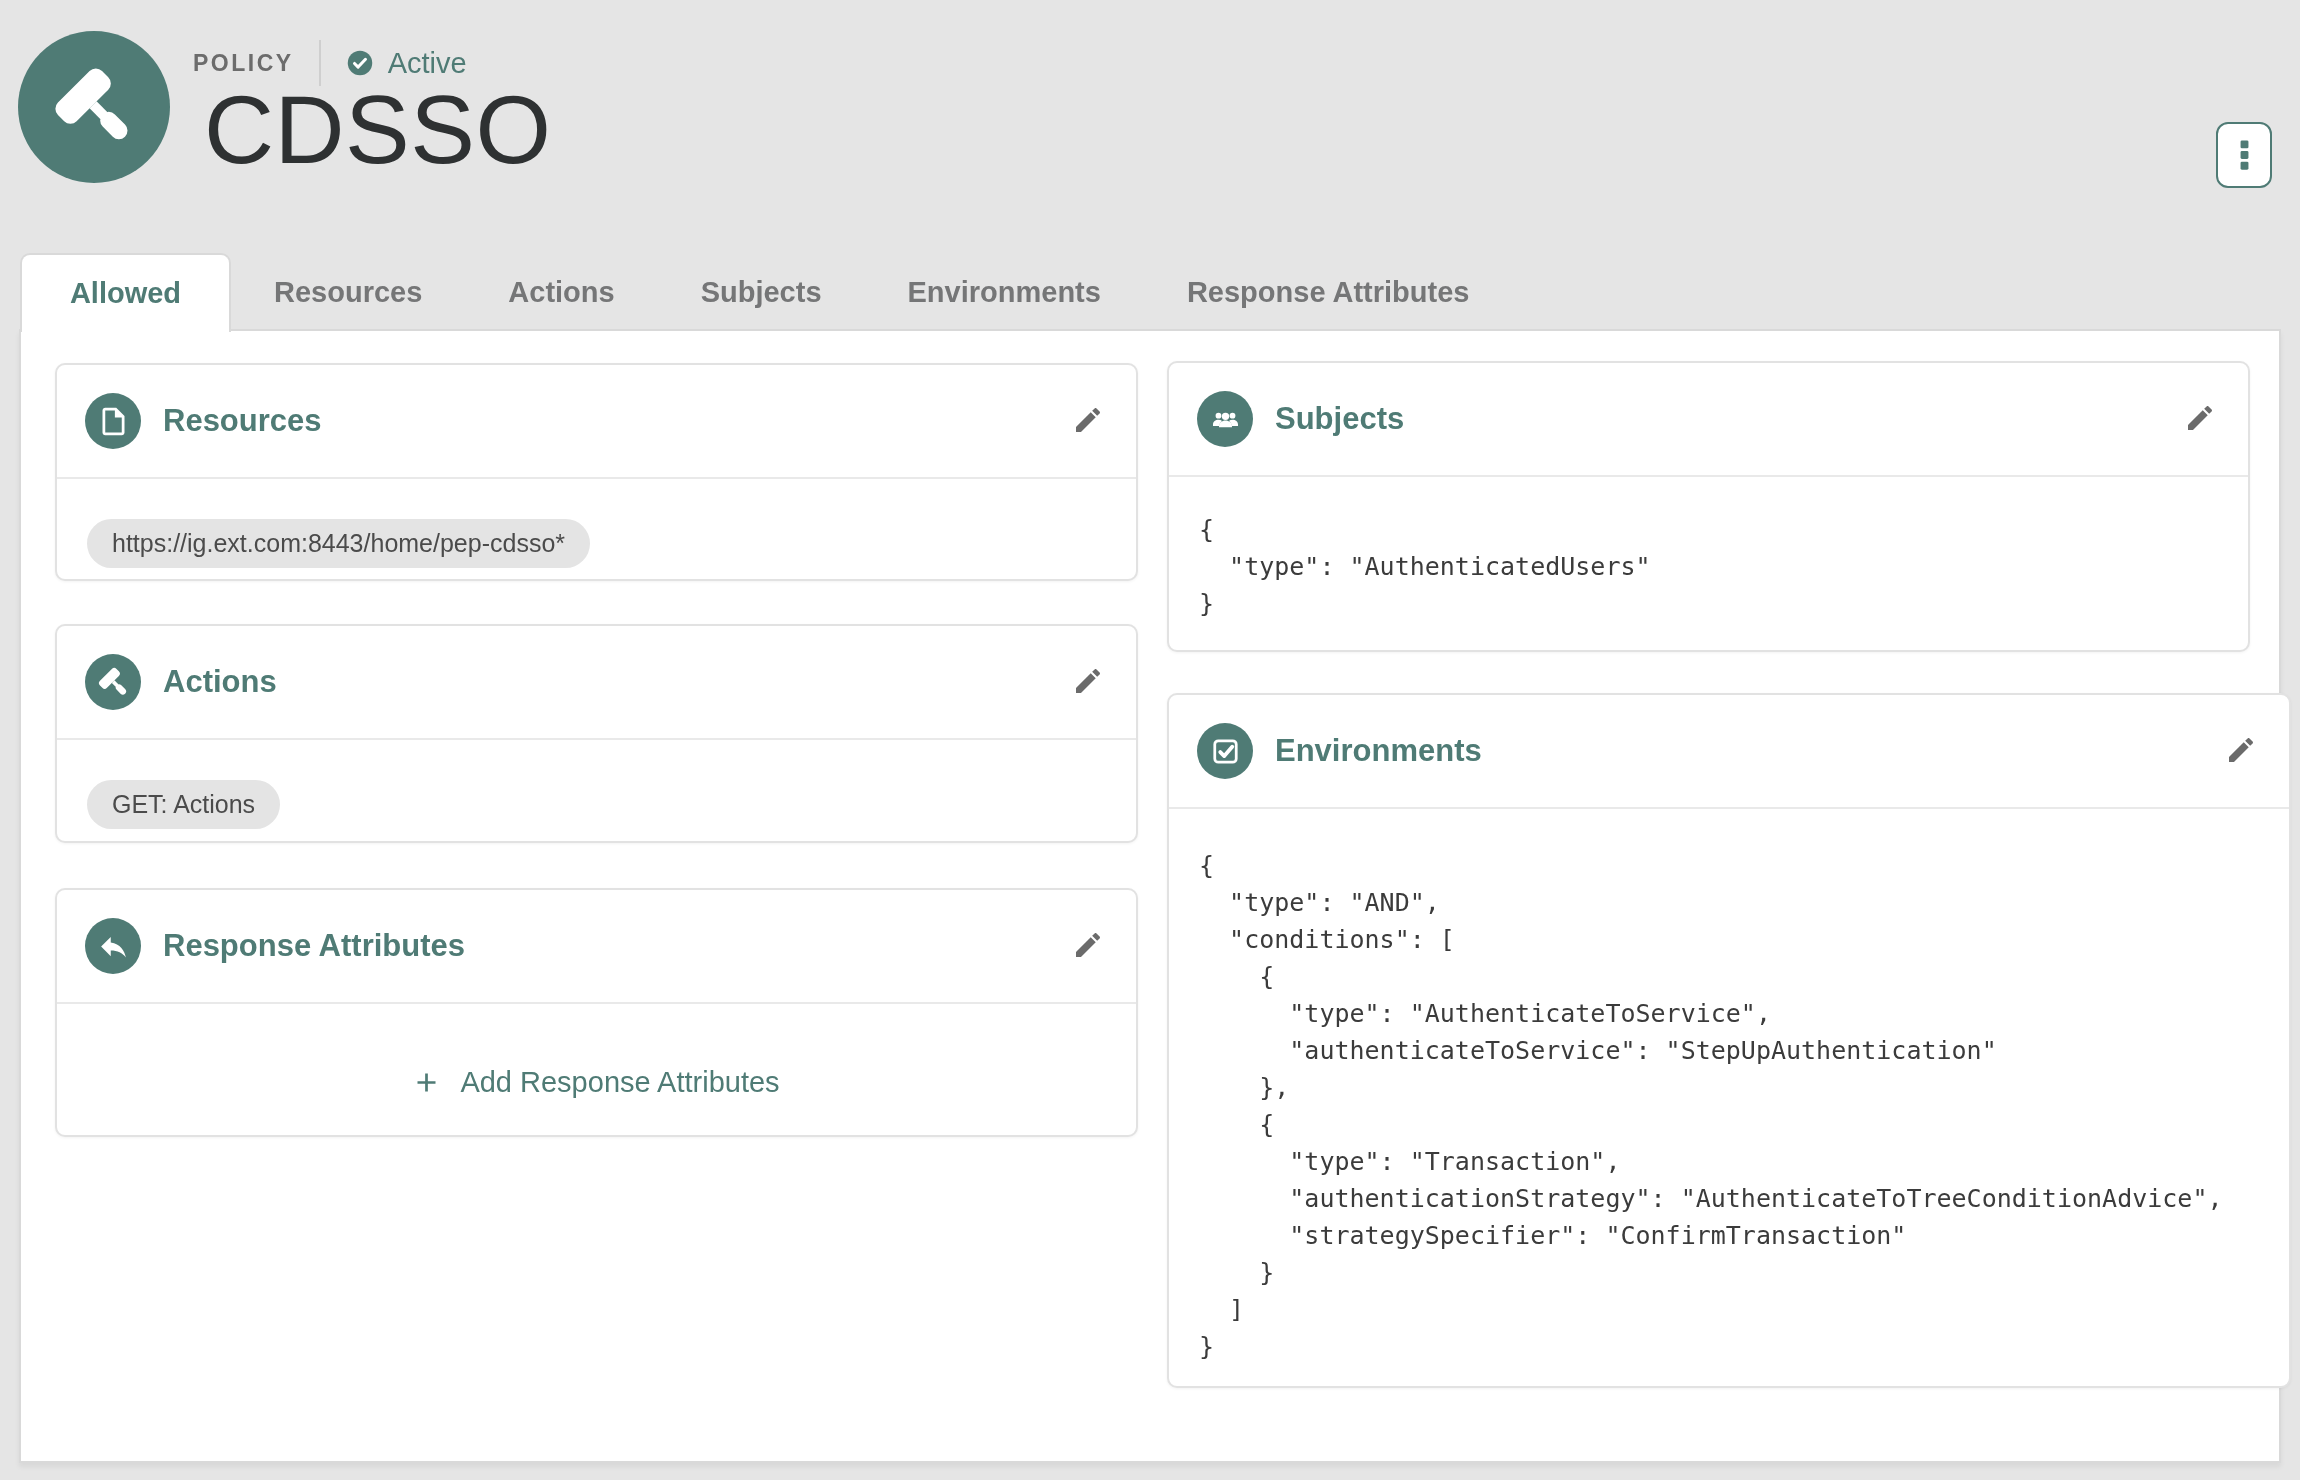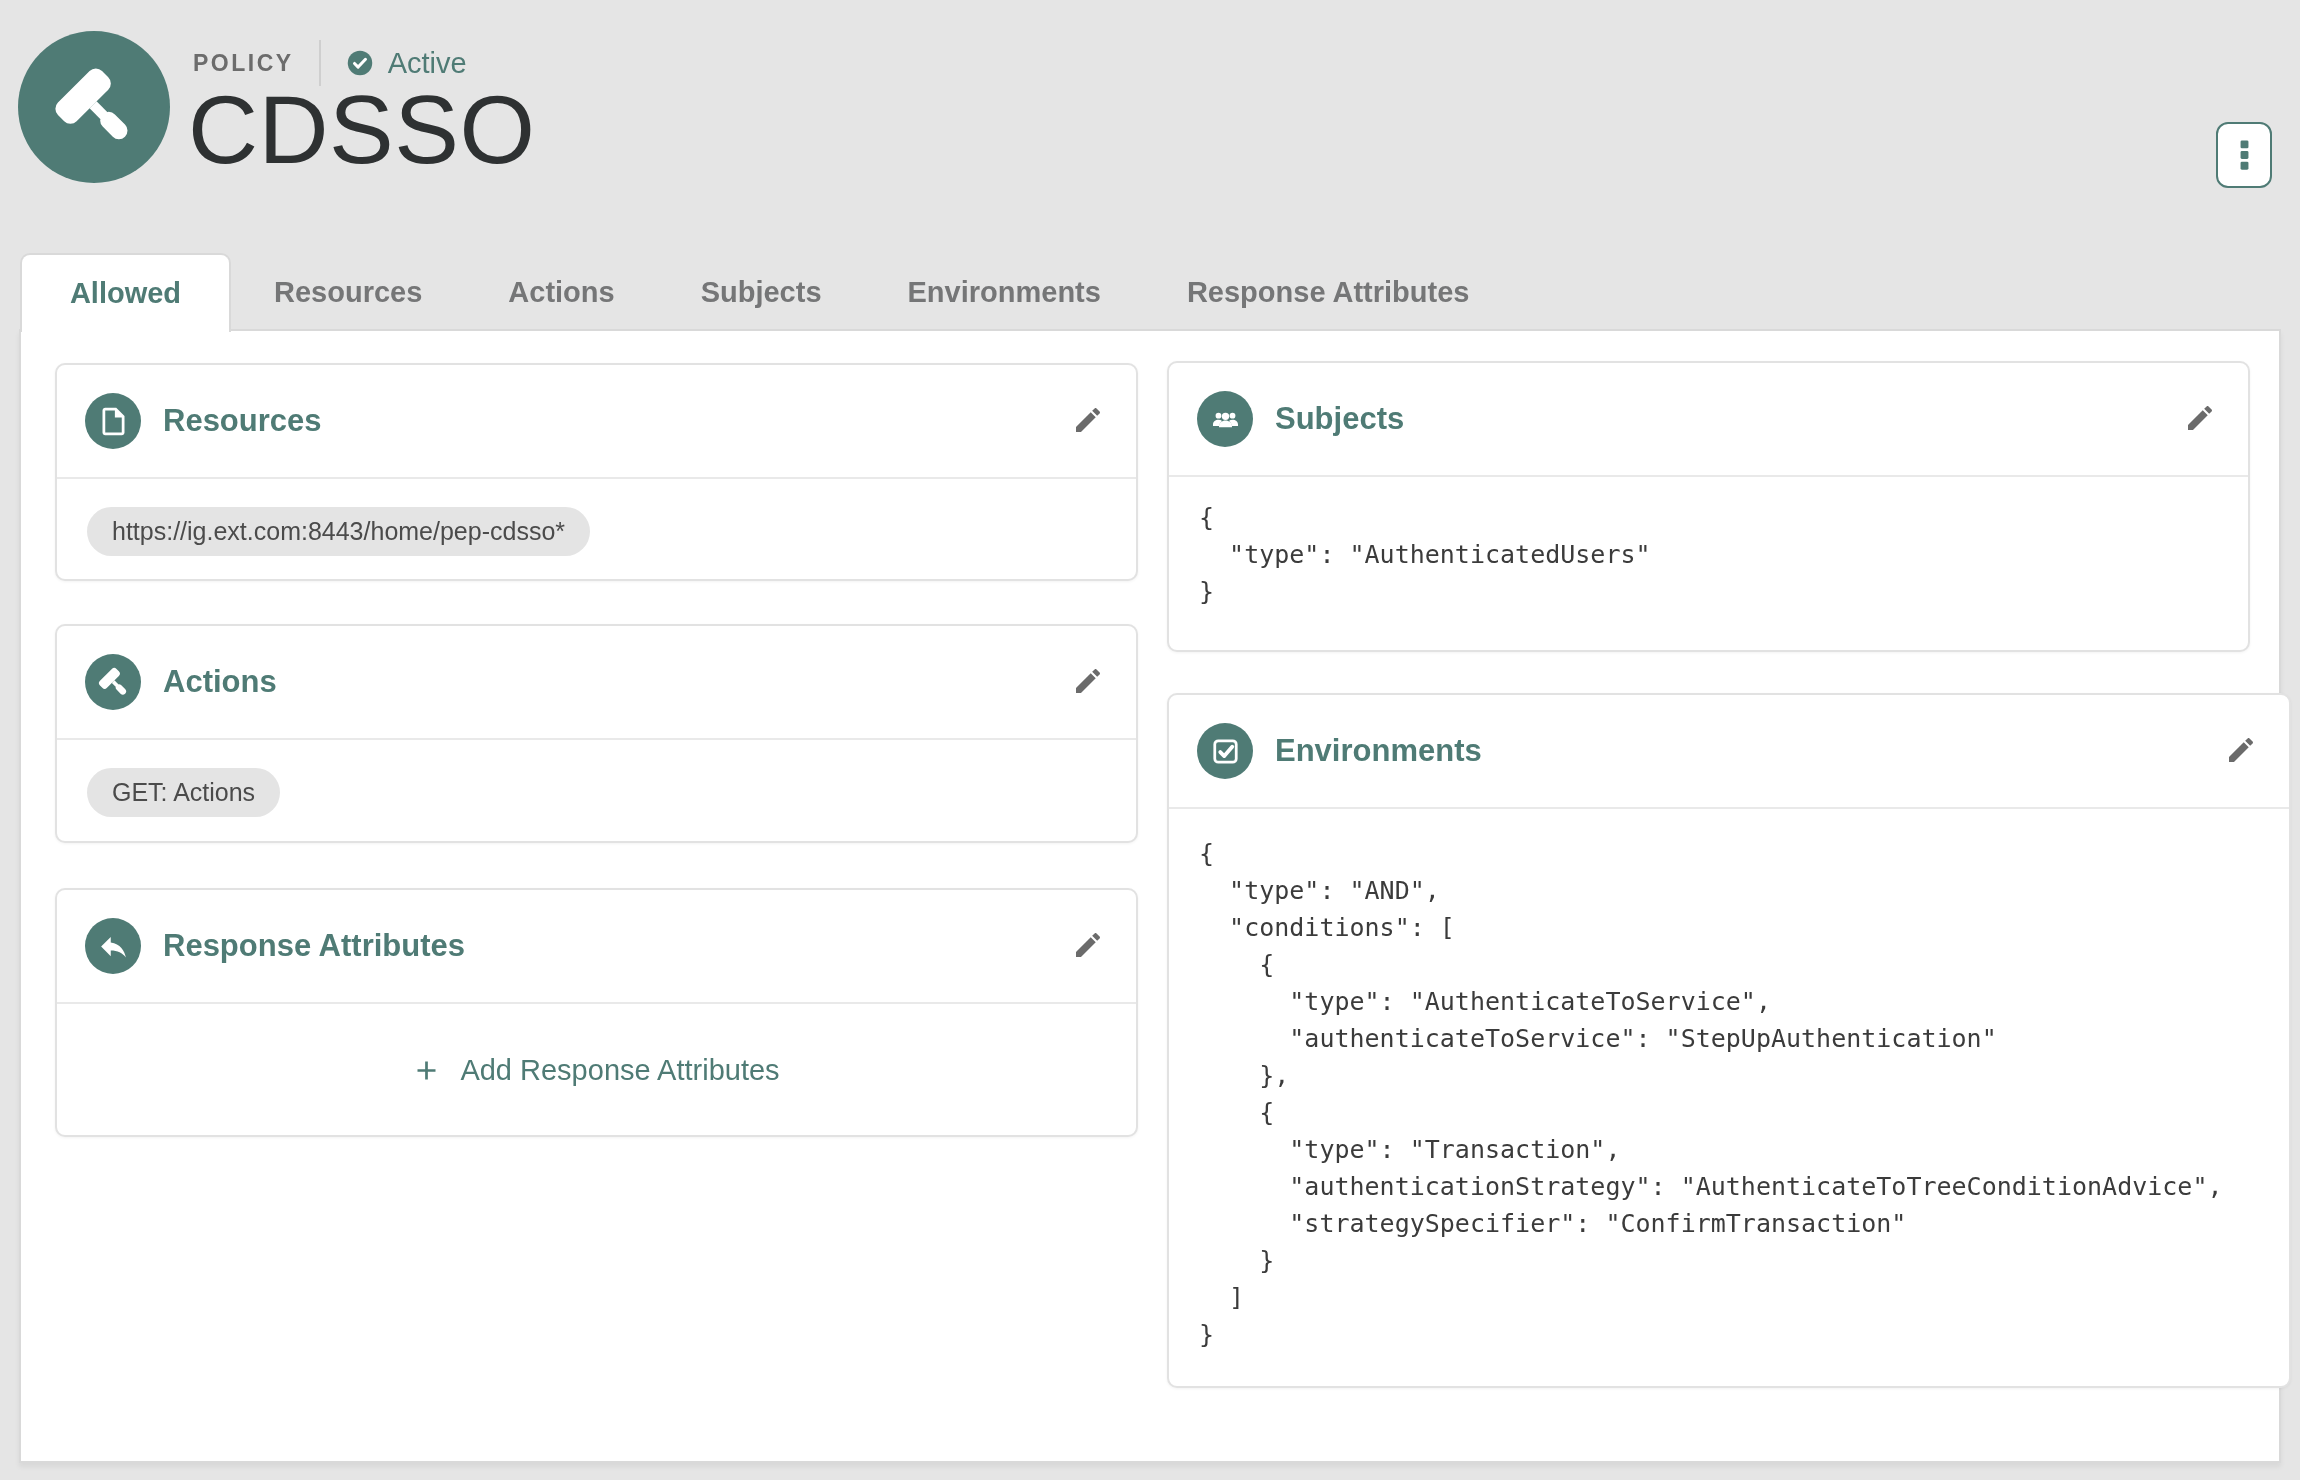--- a/index.html
+++ b/index.html
@@ -13,21 +13,21 @@
     position:absolute; left:18px; top:31px; width:152px; height:152px;
     border-radius:50%; background:#4f7b75; display:flex; align-items:center; justify-content:center;
   }
   .avatar svg { width:88px; height:88px; }
   .meta-row { position:absolute; left:193px; top:40px; display:flex; align-items:center; height:46px; }
   .type-label { font-size:23px; font-weight:700; letter-spacing:2.5px; color:#6c6c6c; }
   .meta-divider { width:2px; height:46px; background:#cfcfcf; margin:0 25px; }
   .status { display:flex; align-items:center; gap:14px; color:#4f7b75; font-size:29px; }
   .status svg { width:28px; height:28px; }
   .page-title {
-    position:absolute; left:188px; top:76px; font-size:97px; font-weight:200;
+    position:absolute; left:204px; top:76px; font-size:97px; font-weight:200;
     color:#2e3132; line-height:1.12; letter-spacing:0.5px;
   }
   .kebab {
     position:absolute; left:2216px; top:122px; width:56px; height:66px;
     border:2px solid #4f7b75; border-radius:12px; background:#fff; cursor:pointer;
     display:flex; align-items:center; justify-content:center;
   }
   .kebab svg { width:9px; height:30px; fill:#4f7b75; }
   
   .tabs { position:absolute; left:20px; top:253px; height:79px; display:flex; z-index:3; font-size:29px; font-weight:600; }
@@ -49,21 +49,21 @@
   }
   .card__header { display:flex; align-items:center; height:114px; padding:0 30px 0 28px; border-bottom:2px solid #e9e9e9; }
   .icon-circle {
     width:56px; height:56px; border-radius:50%; background:#4f7b75; flex:0 0 auto;
     display:flex; align-items:center; justify-content:center;
   }
   .icon-circle svg { width:33px; height:33px; }
   .card__title { margin-left:22px; font-size:31px; font-weight:700; color:#4f7b75; }
   .edit-btn { margin-left:auto; width:36px; height:36px; background:none; border:none; padding:0; cursor:pointer; }
   .edit-btn svg { width:32px; height:32px; fill:#6b6b6b; }
-  .card__body { padding:28px 30px; }
+  .card__body { padding:28px 30px;margin-top:12px; }
   .chip {
     display:inline-block; background:#e4e4e4; border-radius:26px; padding:10px 25px;
     font-size:25px; color:#4b4b4b; white-space:nowrap;
   }
   .json {
     font-family:"DejaVu Sans Mono", monospace; font-size:25px; line-height:37px;
     color:#3b3b3b; white-space:pre;
   }
   .body--center { display:flex; align-items:center; justify-content:center; height:133px; padding:0; }
   .add-link {

